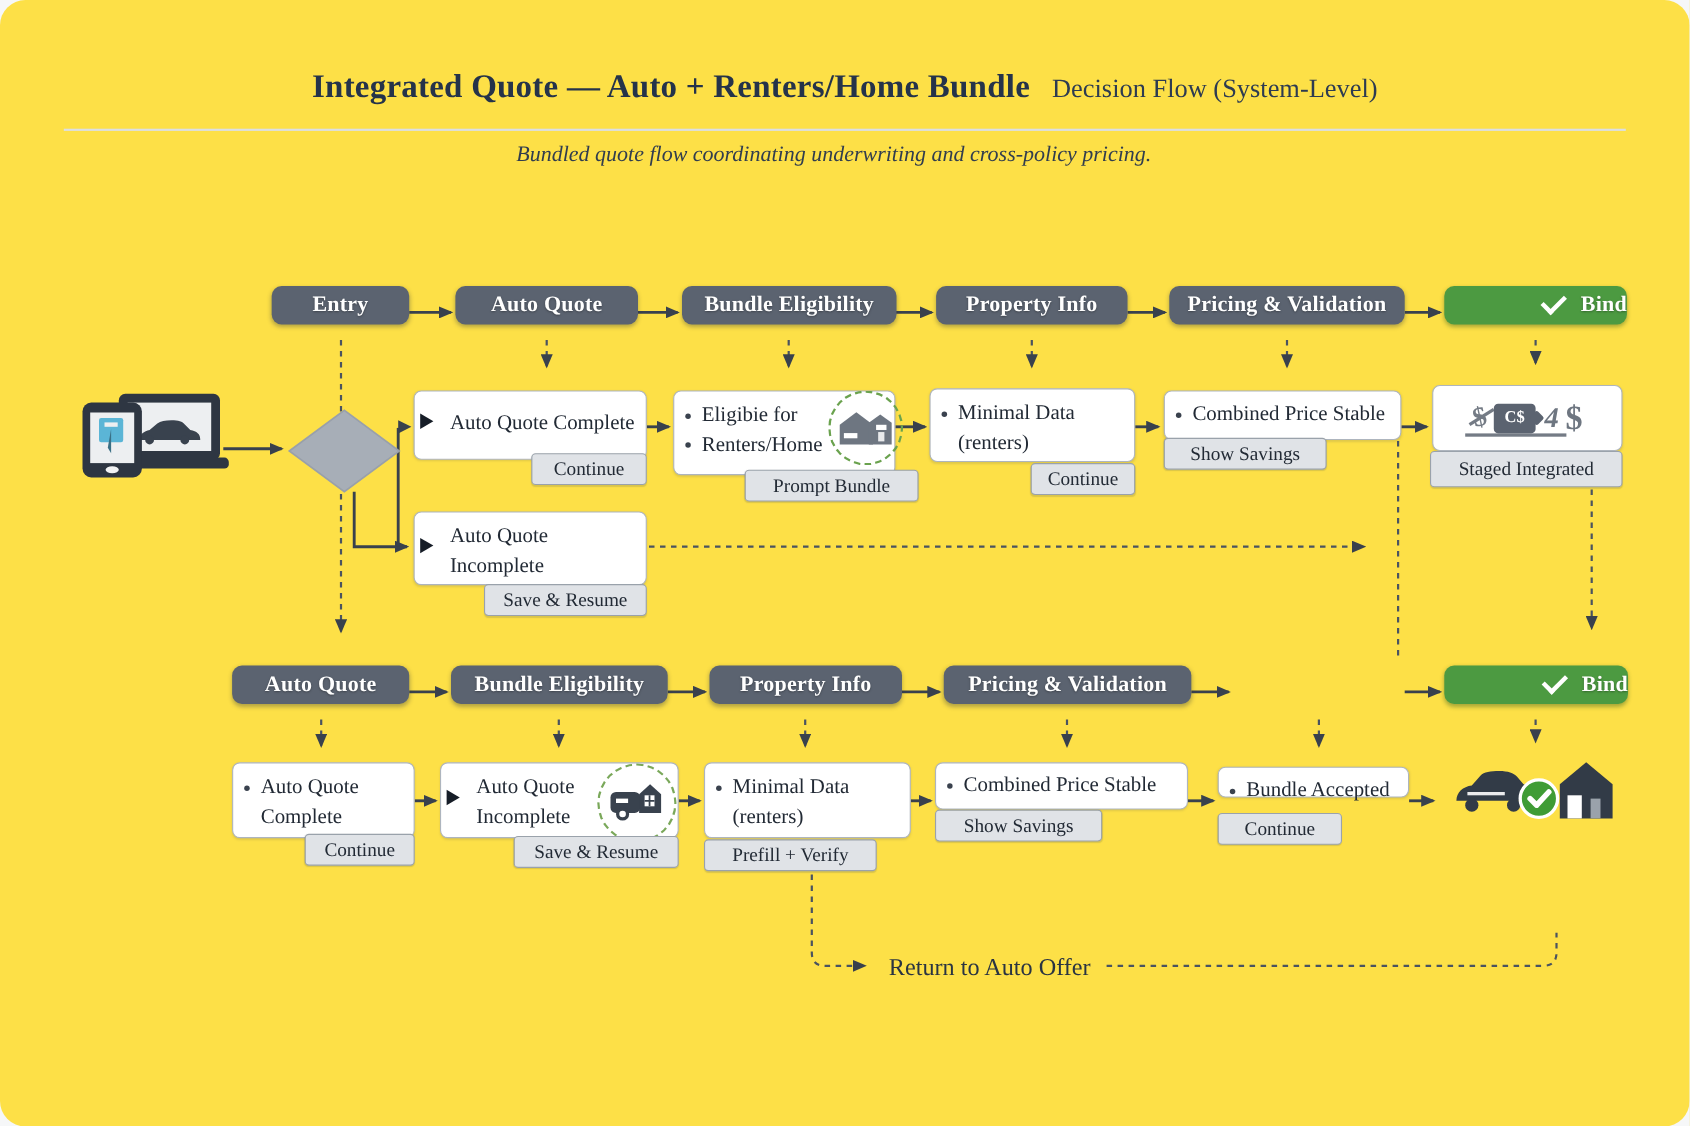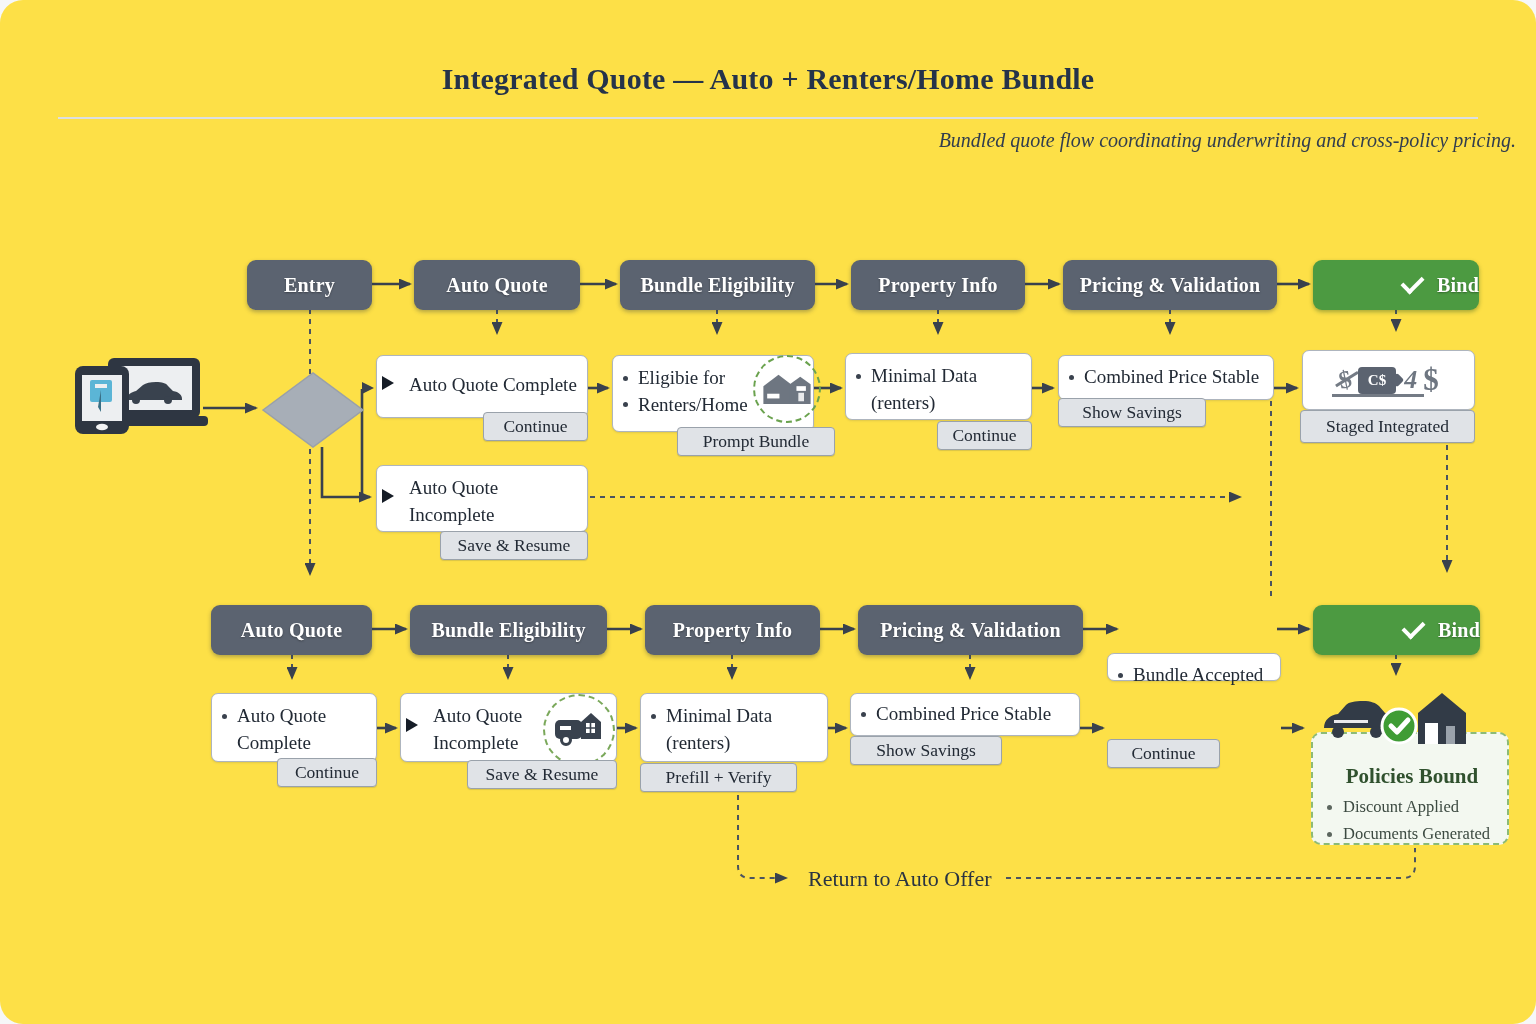--- a/index.html
+++ b/index.html
@@ -4,24 +4,24 @@
 <style>
   html,body{margin:0;padding:0;background:#f6f7f8;}
   .canvas{position:relative;width:1536px;height:1024px;background:#fde047;overflow:hidden;
           font-family:Liberation Serif, serif;color:#232b36;border-radius:23px;}
   
   .titlebar{position:absolute;left:0;top:62px;width:100%;display:flex;justify-content:center;
             align-items:baseline;gap:20px;}
   .title-main{font-size:30px;font-weight:bold;color:#25334a;letter-spacing:.2px;}
   .title-sub{font-size:24px;color:#2d3b51;}
   .divider{position:absolute;left:58px;right:58px;top:117px;height:2px;background:#dcdfe2;}
-  .subtitle{position:absolute;left:0;top:129px;width:1516px;text-align:right;font-style:italic;
+  .subtitle{position:absolute;left:0;top:129px;width:1516px;text-align:center;font-style:italic;
             font-size:20px;color:#313d4e;}
   
-  .stage{position:absolute;height:50px;background:#5b6370;color:#fff;border-radius:9px;
+  .stage{position:absolute;height:35px;background:#5b6370;color:#fff;border-radius:9px;
          display:flex;align-items:center;justify-content:center;font-size:20px;font-weight:600;
          letter-spacing:.2px;box-shadow:0 2px 4px rgba(40,48,60,.35);
          text-shadow:0 1px 2px rgba(0,0,0,.35);box-sizing:border-box;}
   .stage.green{background:#4c9a41;box-shadow:0 2px 4px rgba(35,80,30,.4);justify-content:flex-end;}
   .check{width:17px;height:9px;border-left:4px solid #fff;border-bottom:4px solid #fff;
          transform:rotate(-45deg);margin-right:14px;margin-top:-6px;}
   
   .wbox{position:absolute;background:#fff;border:1.5px solid #aeb5be;border-radius:7px;
         box-sizing:border-box;padding:7px 10px;font-size:19px;line-height:1.4;color:#222a35;
         box-shadow:0 1px 2px rgba(60,70,85,.15);}
@@ -63,20 +63,21 @@
   .returnlabel{position:absolute;left:808px;top:866px;font-size:22px;color:#2a3442;white-space:nowrap;}
   svg.layer{position:absolute;left:0;top:0;}
 </style>
 </head>
 <body>
 
 <div class="canvas">
 
   <div class="titlebar">
     <span class="title-main">Integrated Quote — Auto + Renters/Home Bundle</span>
+    <span class="title-sub">Decision Flow (System-Level)</span>
   </div>
   <div class="divider"></div>
   <div class="subtitle">Bundled quote flow coordinating underwriting and cross-policy pricing.</div>
 
   <svg class="layer" width="1536" height="1024">
     <defs>
       <marker id="ah" markerWidth="13" markerHeight="11" refX="11" refY="5.5" orient="auto" markerUnits="userSpaceOnUse">
         <path d="M0 0 L13 5.5 L0 11 Z" fill="#39414d"></path>
       </marker>
     </defs>
@@ -301,39 +302,28 @@
   <div class="chip" style="left:640px;top:763px;width:157px;">Prefill + Verify</div>
 
   <div class="wbox" style="left:850px;top:693px;width:230px;height:43px;">
     <div class="wline">
         <span class="dot"></span>
         <span>Combined Price Stable</span>
       </div>
   </div>
   <div class="chip" style="left:850px;top:736px;width:152px;">Show Savings</div>
 
-  <div class="wbox" style="left:1107px;top:653px;width:174px;height:28px;">
+  <div class="wbox" style="left:1107px;top:697px;width:174px;height:28px;">
     <div class="wline" style="margin-top:1px;">
         <span class="dot"></span>
         <span>Bundle Accepted</span>
       </div>
   </div>
   <div class="chip" style="left:1107px;top:739px;width:113px;">Continue</div>
 
-  <div class="policies" style="left:1311px;top:732px;width:198px;height:113px;">
-    <div class="ptitle">Policies Bound</div>
-    <div class="pline">
-        <span class="dot"></span>
-        <span>Discount Applied</span>
-      </div>
-    <div class="pline">
-        <span class="dot"></span>
-        <span>Documents Generated</span>
-      </div>
-  </div>
   <svg class="layer" style="left:1320px;top:686px;" width="155" height="64">
     <path d="M4 42 c0 -8 6 -13 14 -14 l8 -9 c3 -3 9 -4 17 -4 c8 0 13 2 16 5 l6 7 c8 1 12 5 12 10 v5 H4 z" fill="#323b47"></path>
     <rect x="14" y="34" width="34" height="3" fill="#fff" opacity=".9"></rect>
     <circle cx="18" cy="46" r="6" fill="#323b47"></circle>
     <circle cx="56" cy="46" r="6" fill="#323b47"></circle>
     <path d="M98 27 L122 7 L146 27 V58 H98 Z" fill="#323b47"></path>
     <rect x="105" y="37" width="13" height="21" fill="#fff"></rect>
     <rect x="126" y="40" width="9" height="18" fill="#9aa2ab"></rect>
     <circle cx="79" cy="40" r="17" fill="#3f9c35" stroke="#fff" stroke-width="3"></circle>
     <path d="M71 40 l6 6 l11 -12" stroke="#fff" stroke-width="5" fill="none" stroke-linecap="round" stroke-linejoin="round"></path>

